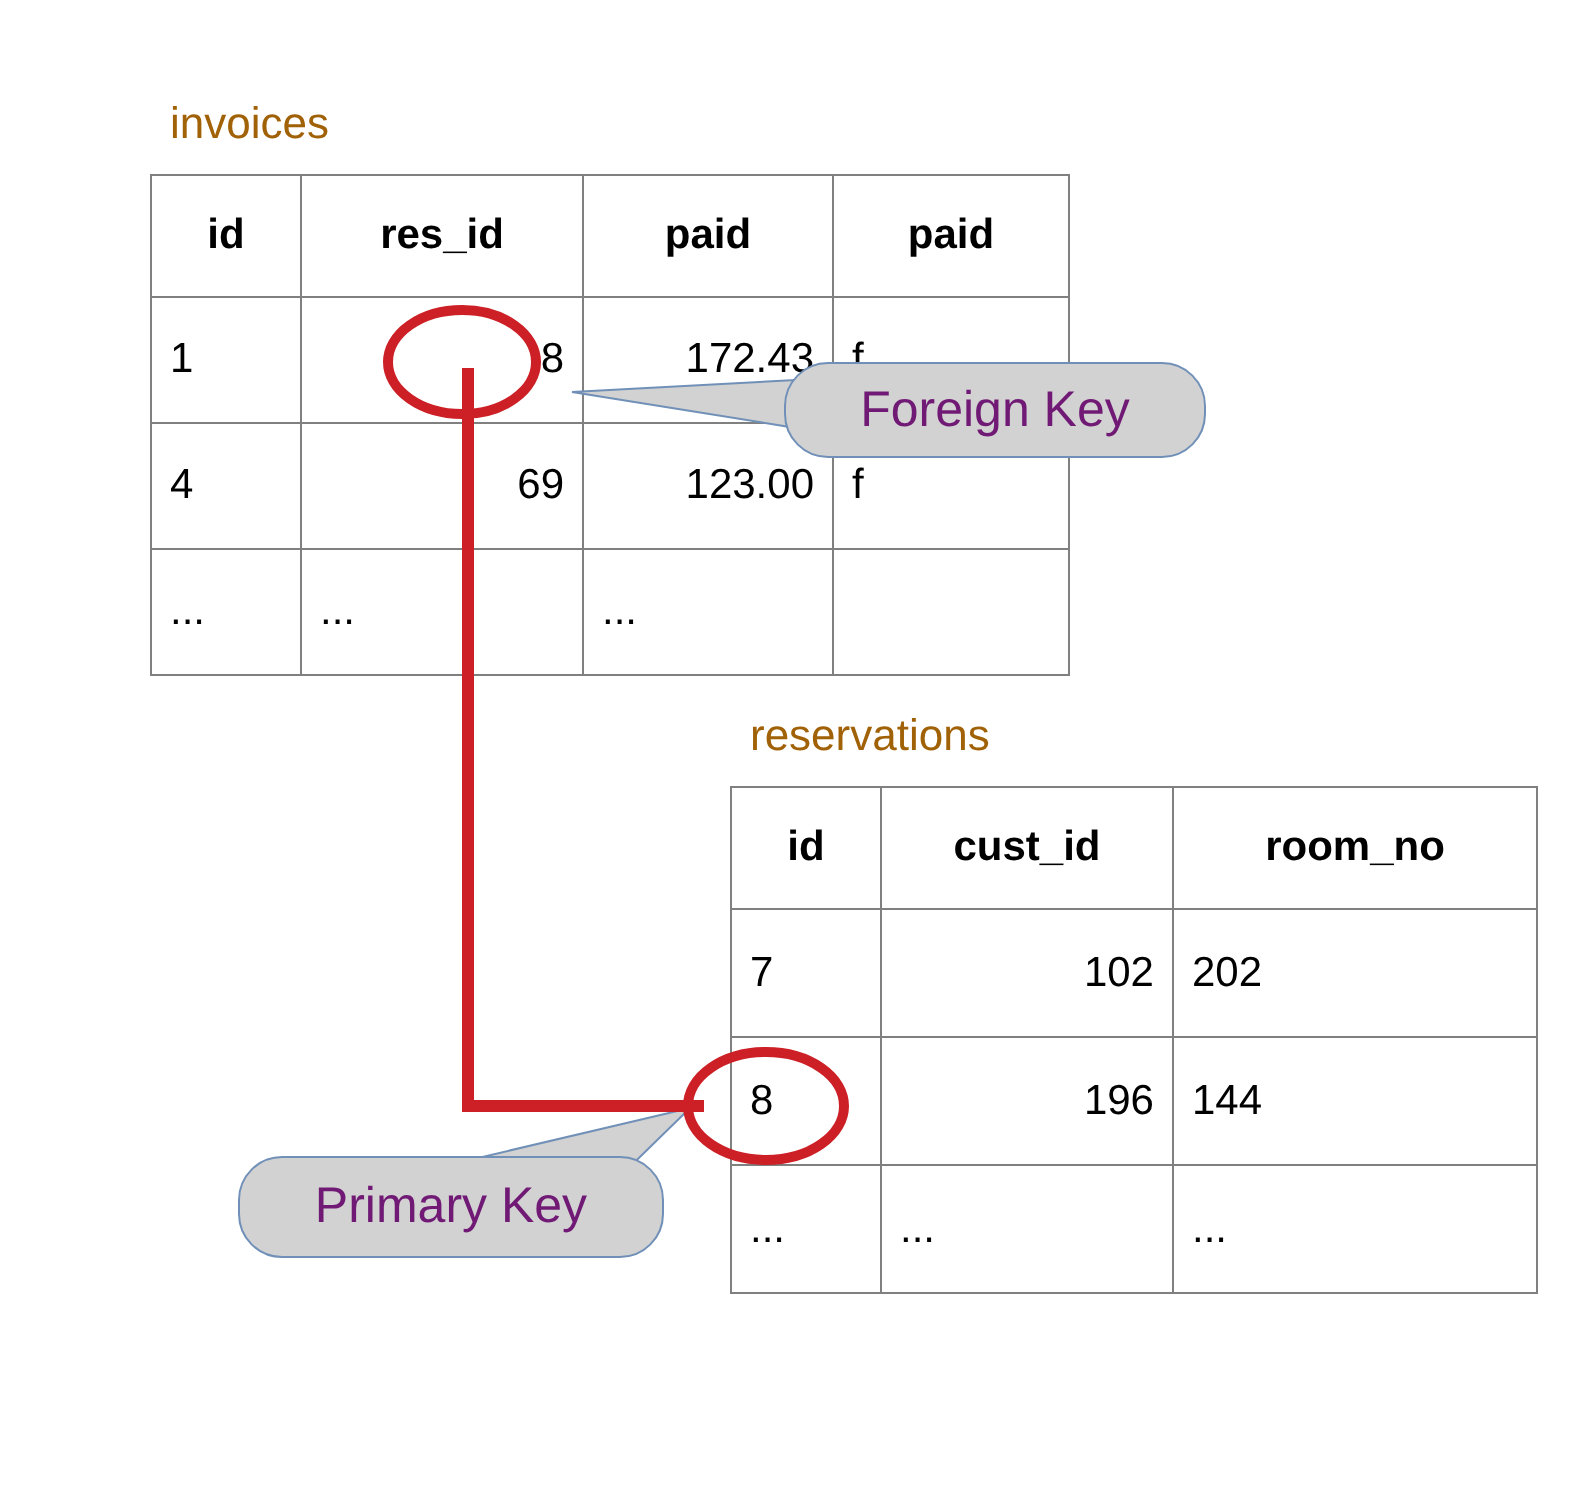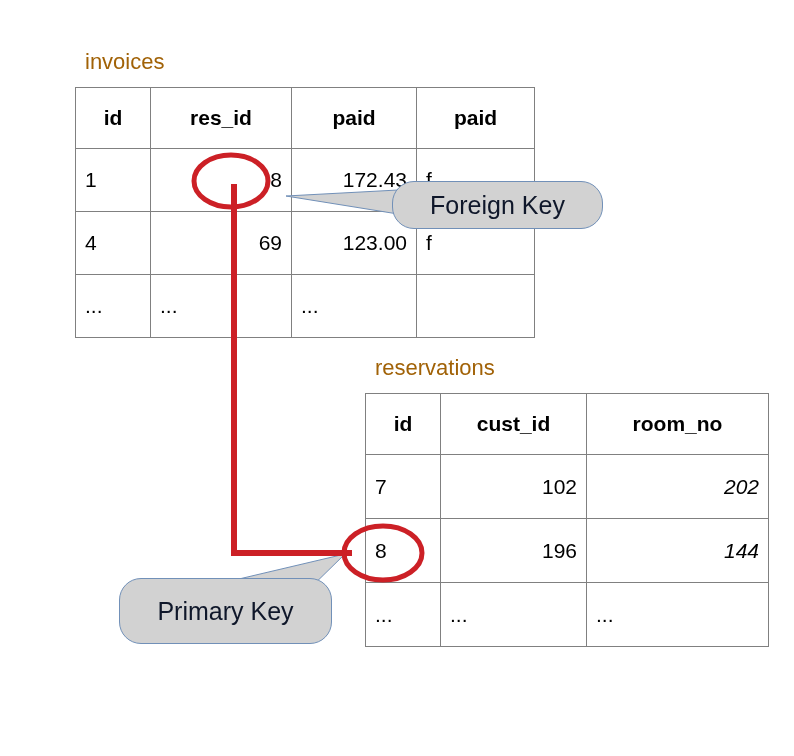--- a/index.html
+++ b/index.html
@@ -42,22 +42,21 @@
     background: transparent;
   }
   table.db-table th {
     font-weight: bold;
     text-align: center;
   }
   td.num {
     text-align: right;
   }
   td.center {
-    text-align: right;
-    font-style: italic;
+    text-align: left;
   }
   td.left {
     text-align: left;
   }
 
   
   #invoices-block { left: 75px; top: 51px; }
   #invoices-block .table-caption { left: 10px; top: 0px; }
   #invoices-block table.db-table { position: absolute; left: 0px; top: 36px; width: 383px; }
   #invoices-block th.c-id,   #invoices-block td.c-id   { width: 56px; }
@@ -87,38 +86,38 @@
     pointer-events: none;
   }
 
   
   .callout {
     position: absolute;
     background: #d2d2d2;
     border: 1px solid #7190b8;
     border-radius: 22px;
     font-size: 25px;
-    color: #0f172a;
+    color: #701a75;
     display: flex;
     align-items: center;
     justify-content: center;
     white-space: nowrap;
     box-sizing: border-box;
   }
   #callout-fk {
     left: 392px;
     top: 181px;
     width: 211px;
     height: 48px;
   }
   #callout-pk {
     left: 119px;
     top: 578px;
     width: 213px;
-    height: 66px;
+    height: 51px;
   }
 </style>
 </head>
 <body>
 
 <div class="table-block" id="invoices-block">
   <div class="table-caption">invoices</div>
   <table class="db-table">
     <tbody>
       <tr class="hdr">

